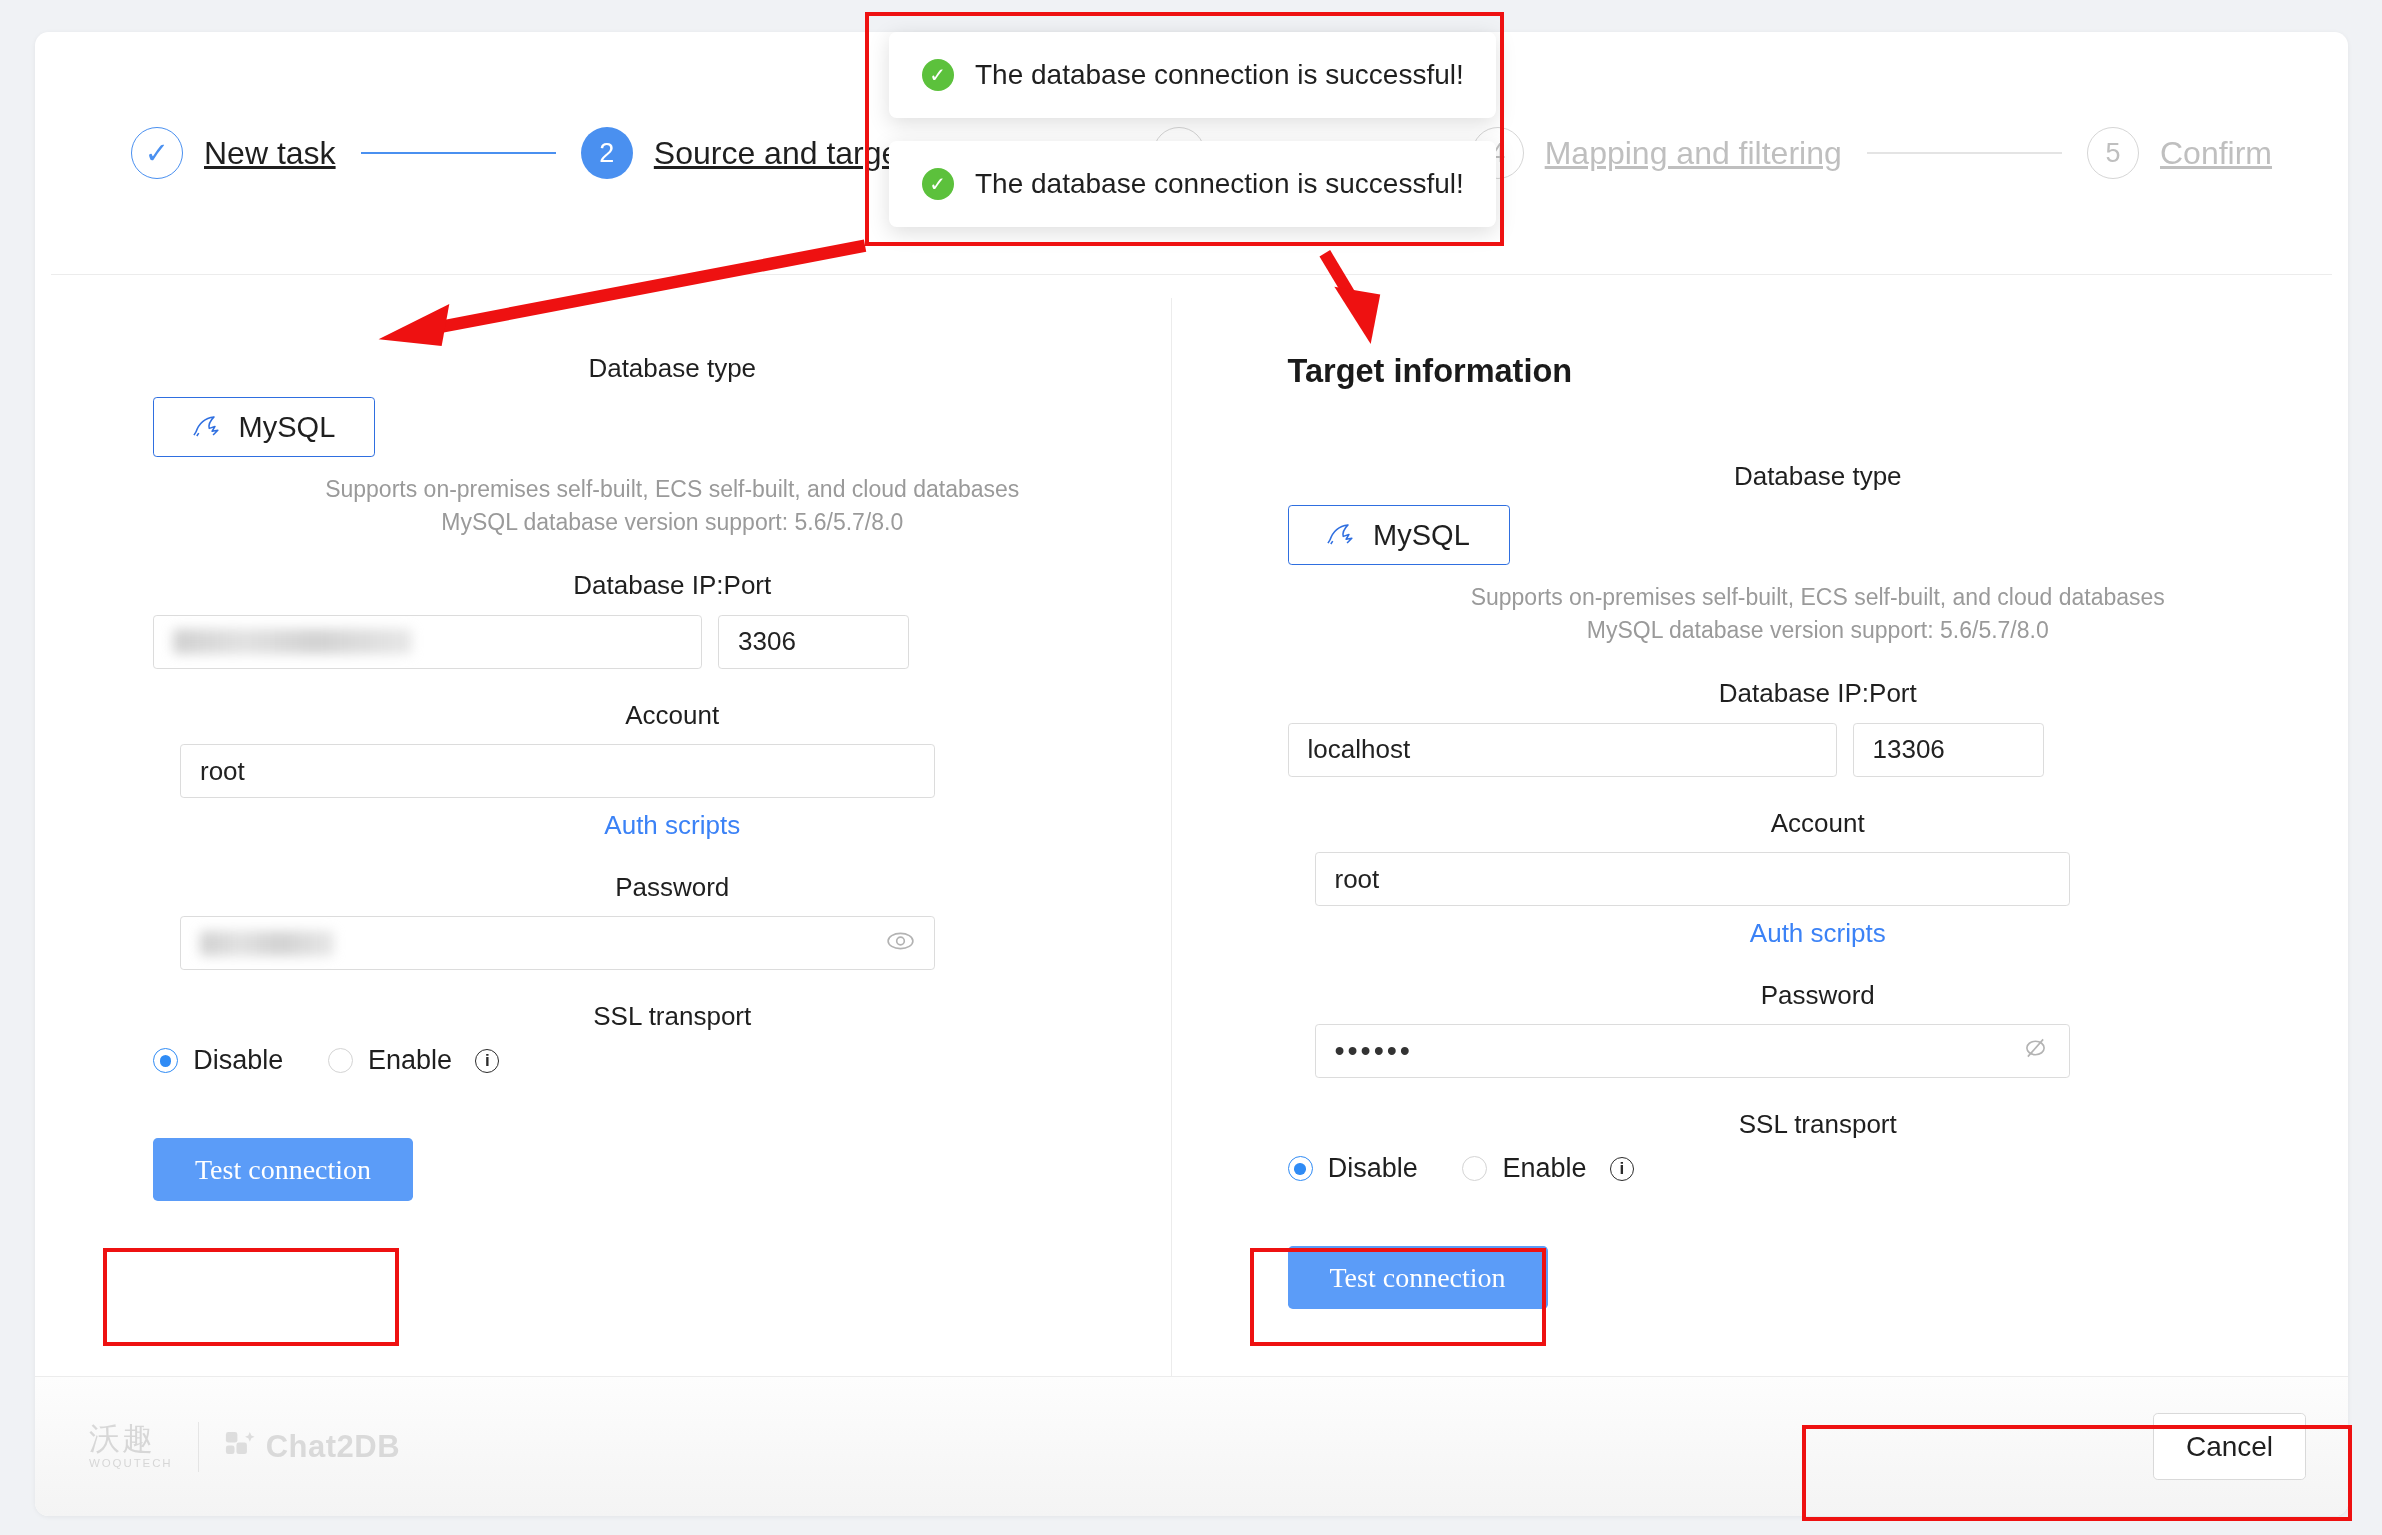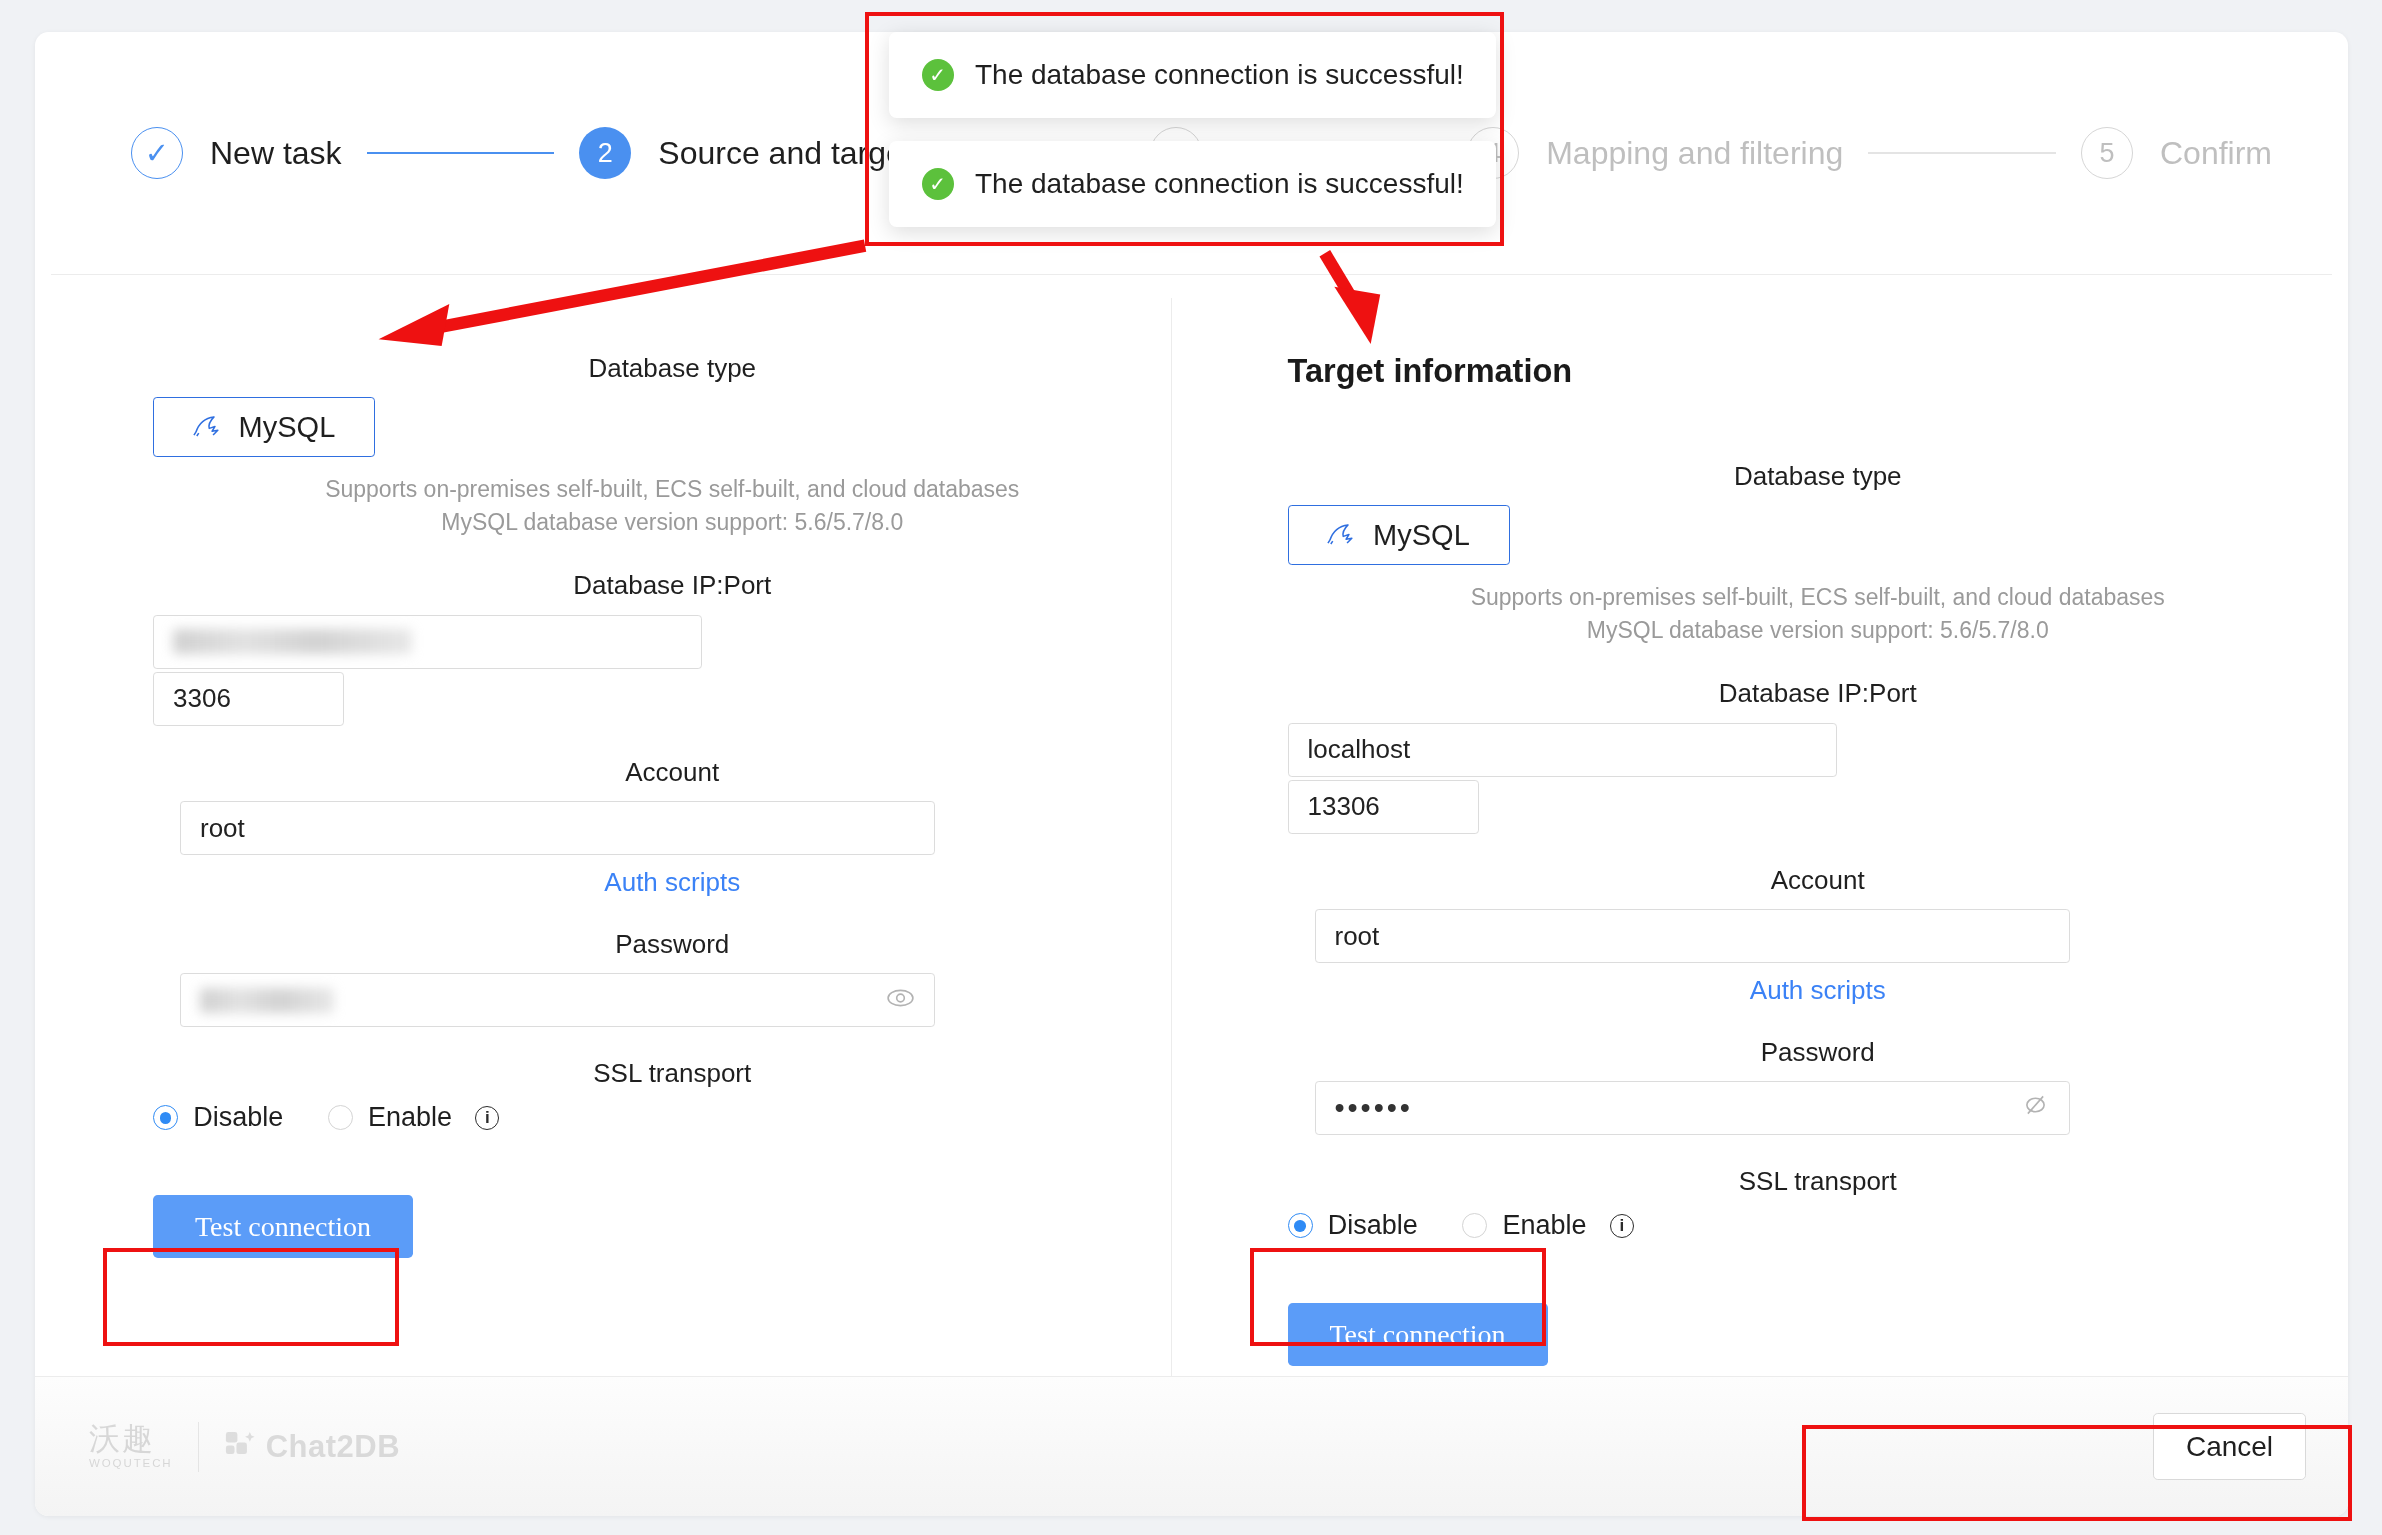--- a/index.html
+++ b/index.html
@@ -46,24 +46,25 @@
   }
   .step-circle.active {
     background: #4a90f0;
     color: #ffffff;
   }
   .step-circle.todo {
     border: 1.9px solid #d6d6d6;
     color: #bfbfbf;
   }
   .step-label {
-    margin-left: 27px;
+    margin-left: 21px;
     font-size: 32px;
     color: #1f1f1f;
     white-space: nowrap;
+    text-decoration: underline;
   }
   .step-label.muted { color: #bfbfbf; }
   .step-line {
     height: 2.9px;
     background: #4a90f0;
     margin: 0 25px;
     flex: 1 1 auto;
     min-width: 38px;
   }
   .step-line.muted { background: #e4e4e4; }
@@ -115,21 +116,21 @@
     background: #fff;
   }
   .dbtype-name { font-size: 29px; color: #1f1f1f; }
   .hint {
     font-size: 23px;
     color: #9a9a9a;
     line-height: 1.45;
     margin-top: 15.3px;
   }
 
-  .inputs-row { display: flex; gap: 3px; flex-direction: column; }
+  .inputs-row { display: flex; gap: 16px; }
   .inp {
     height: 54px;
     border: 1px solid #dcdcdc;
     border-radius: 3.8px;
     background: #fff;
     display: flex; align-items: center;
     padding: 0 19px;
     font-size: 26px;
     color: #222;
     position: relative;

